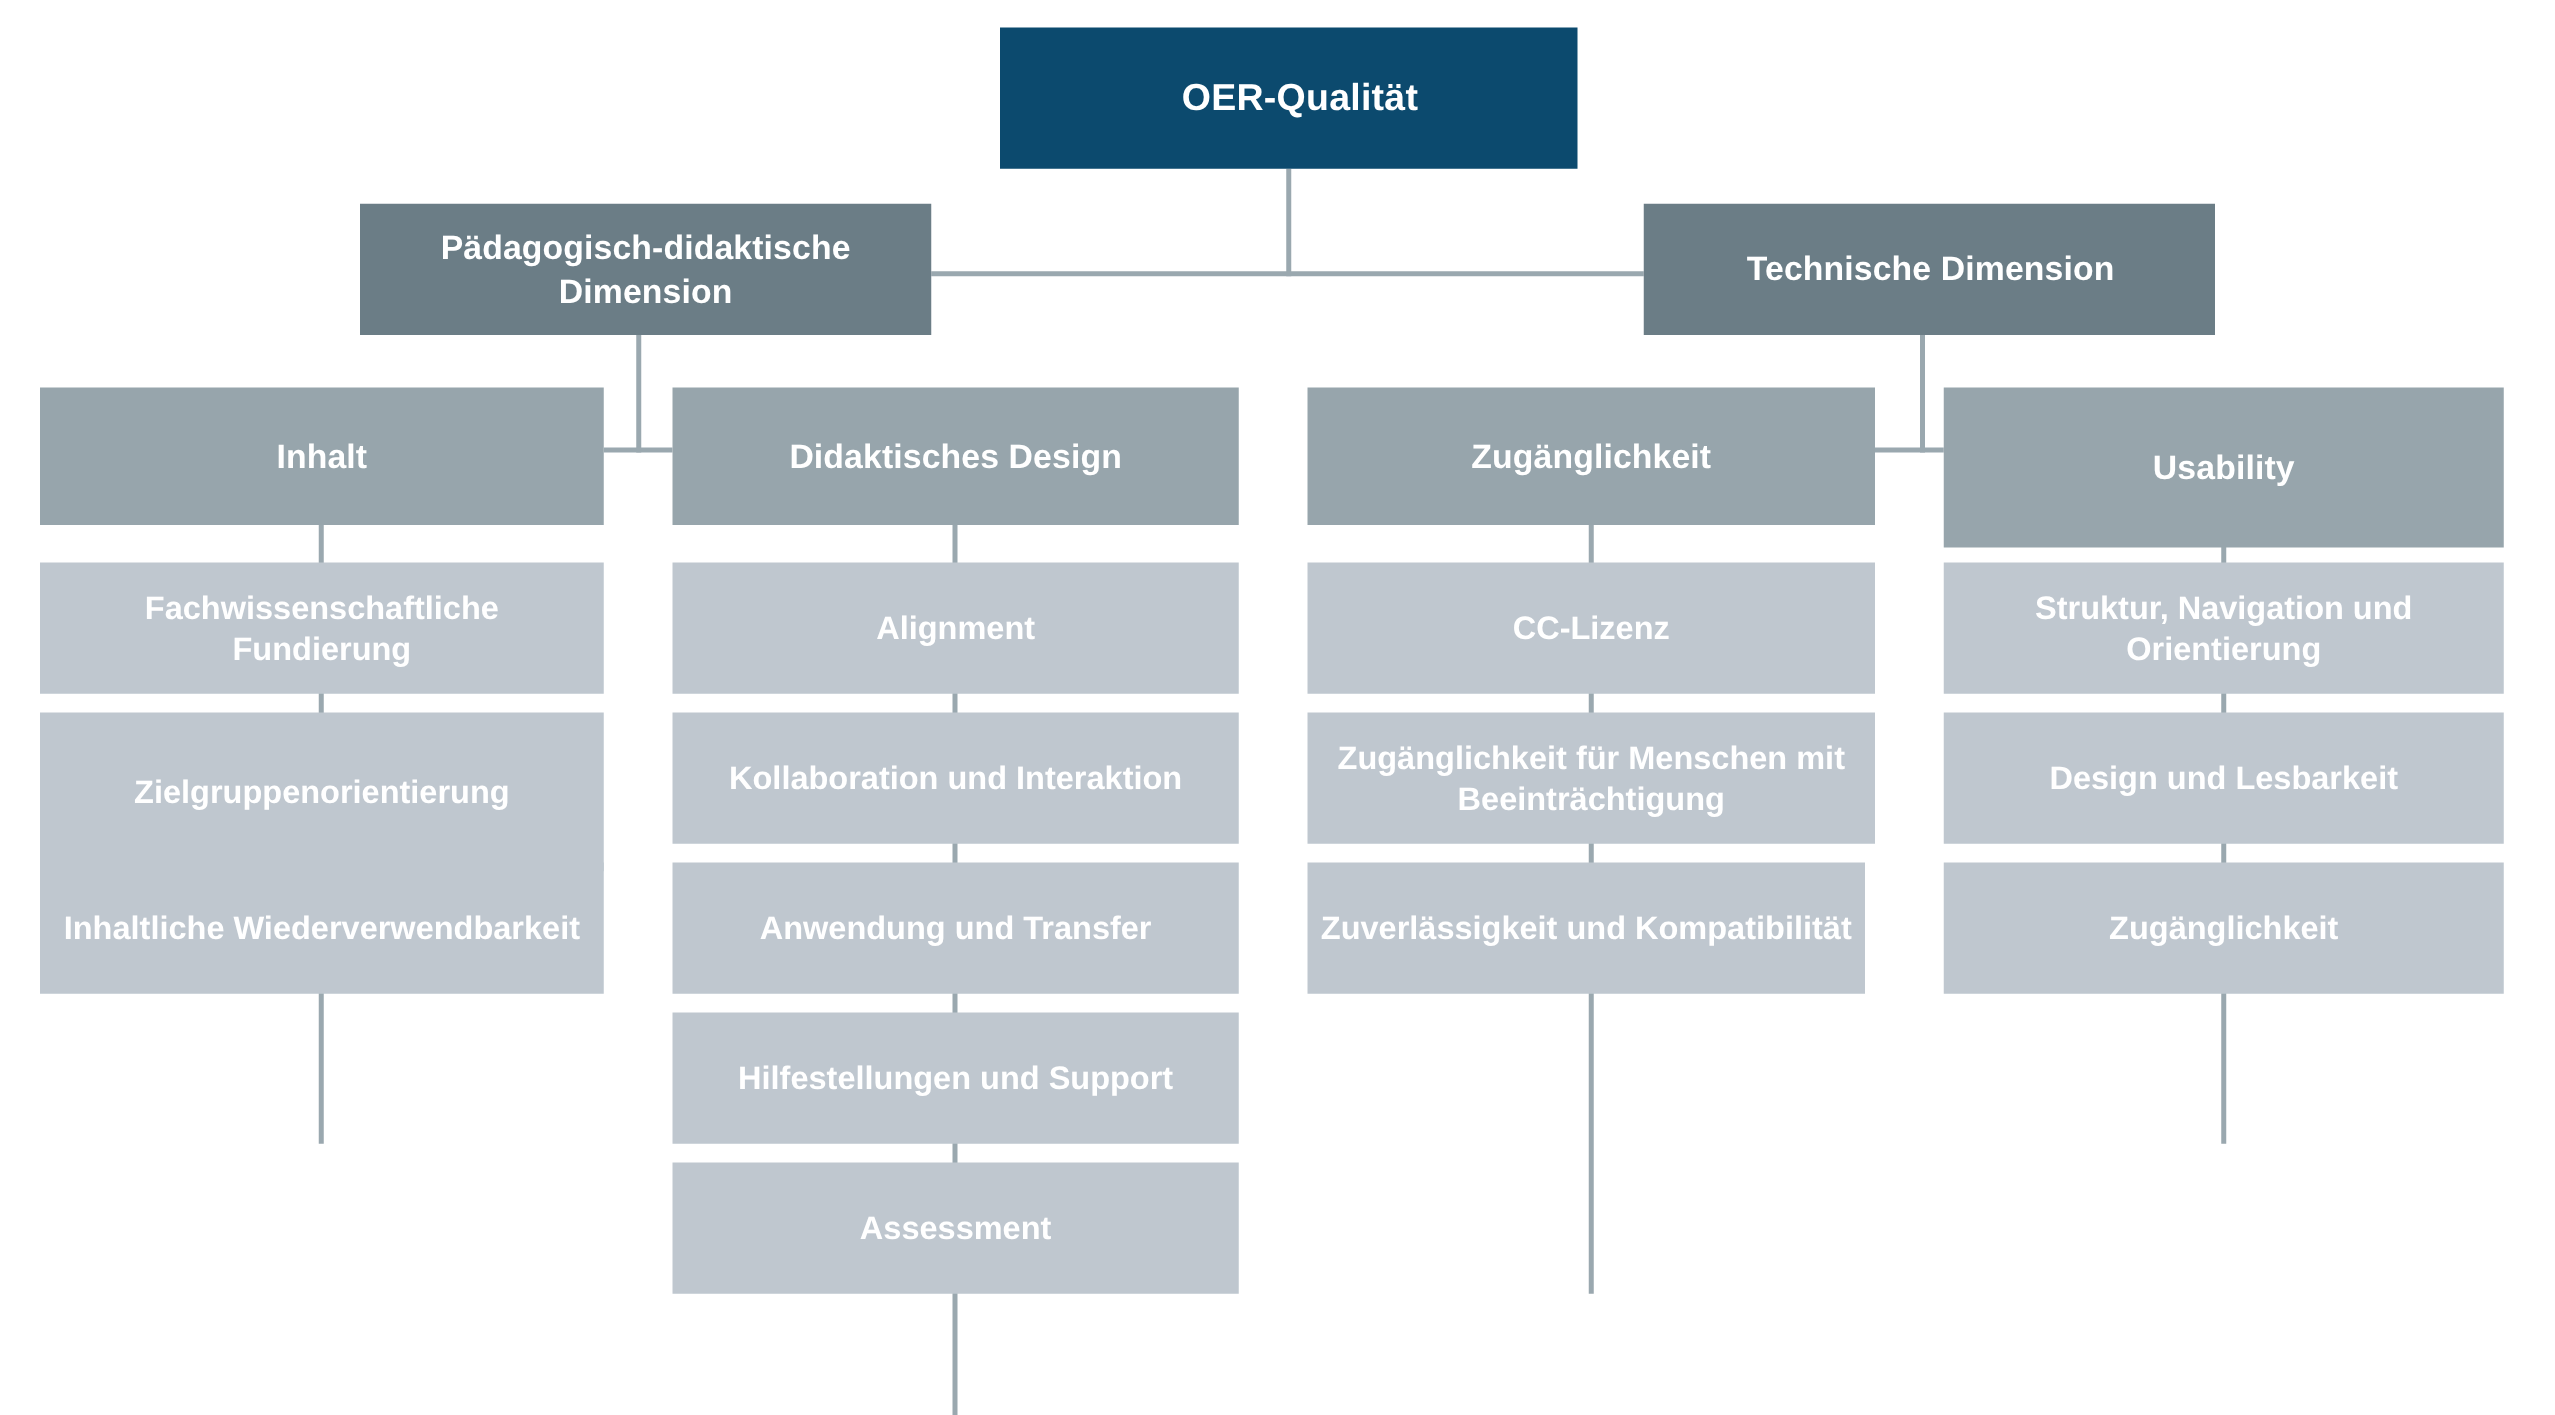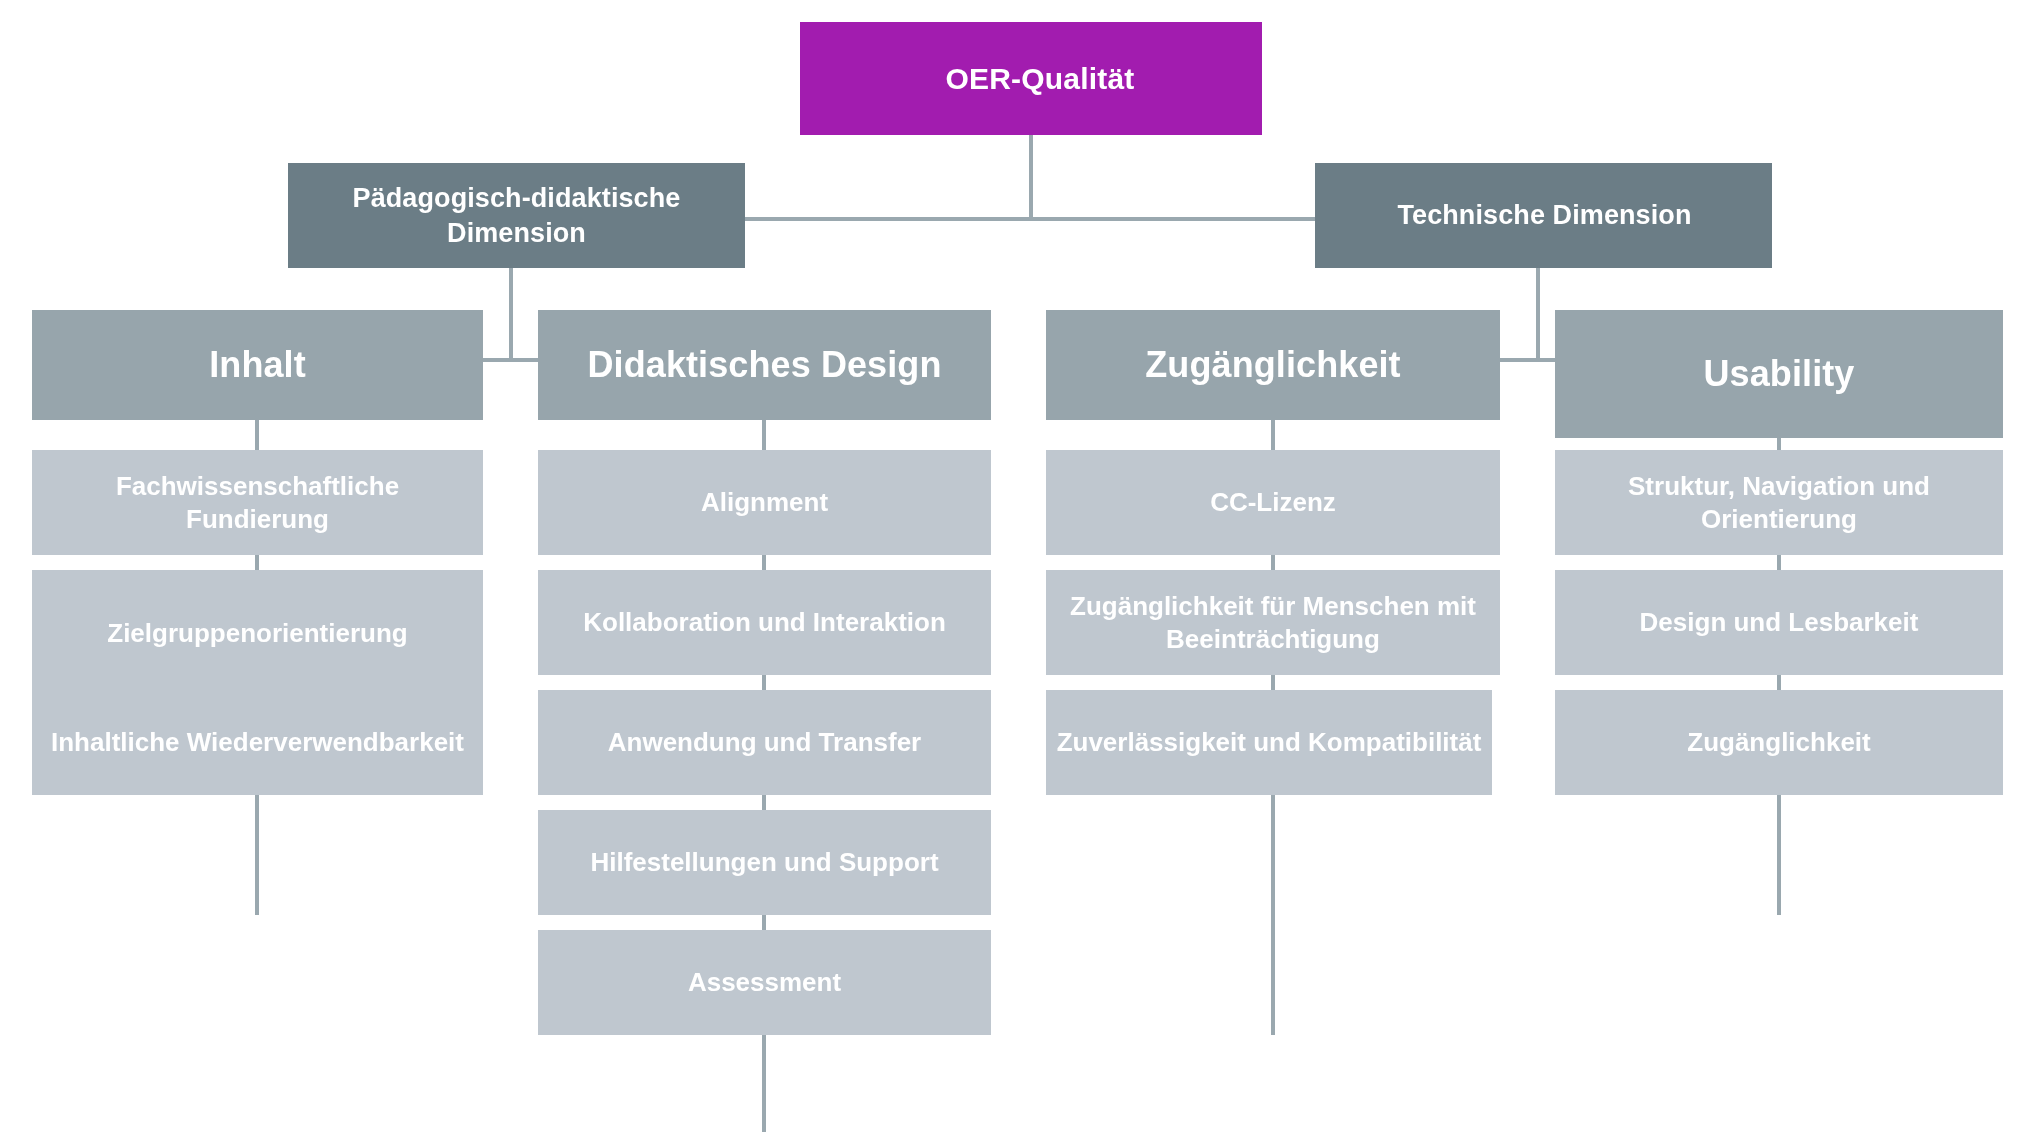--- a/index.html
+++ b/index.html
@@ -25,33 +25,33 @@
     justify-content: center;
     text-align: center;
     color: #ffffff;
     font-weight: bold;
     line-height: 1.26;
     box-sizing: border-box;
     padding: 4px 10px;
     z-index: 3;
   }
   .lvl1 {
-    background: #a21caf;
+    background: #0c4a6e;
     font-size: 30px;
     letter-spacing: 0.2px;
     padding-left: 28px;
   }
   .lvl2 {
     background: #6b7d86;
     font-size: 27px;
     letter-spacing: 0.1px;
   }
   .lvl3 {
     background: #97a5ac;
-    font-size: 36px;
+    font-size: 27px;
     letter-spacing: 0.1px;
     padding-left: 10px;
   }
   .leaf {
     background: #bfc7cf;
     font-size: 26px;
   }
   .conn {
     position: absolute;
     background: #9aa8af;

